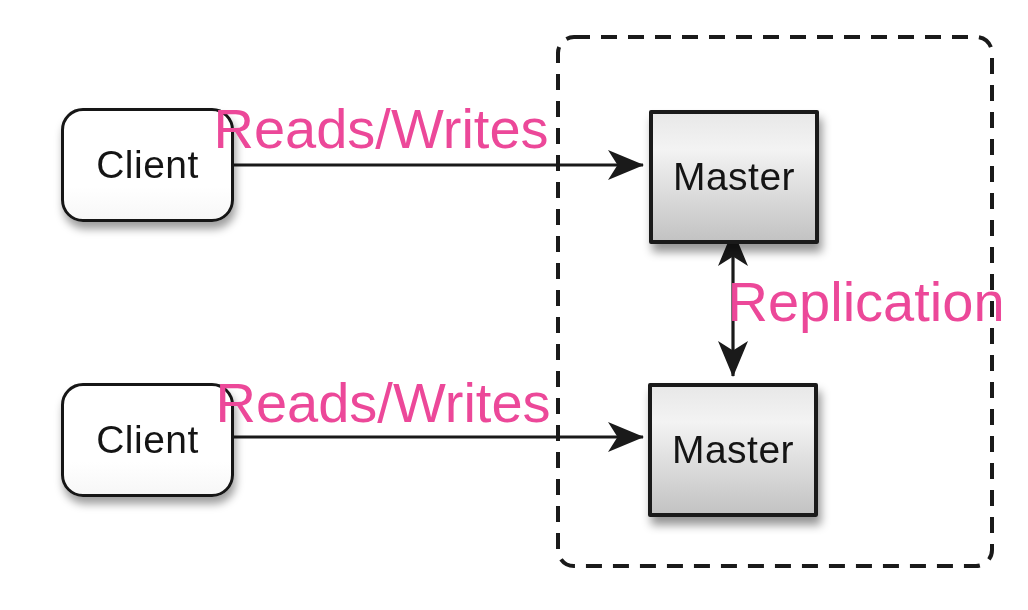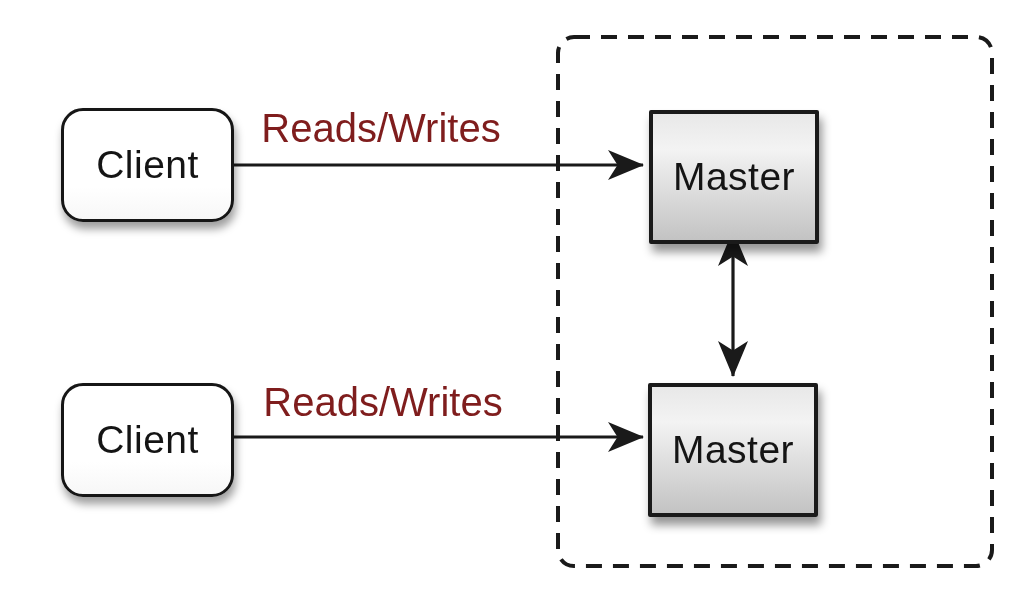--- a/index.html
+++ b/index.html
@@ -48,22 +48,22 @@
     border-radius: 2px;
     box-shadow: 3px 8px 10px rgba(0,0,0,0.42);
   }
   .client-top    { left: 44px;  top: 108px; }
   .client-bottom { left: 44px;  top: 383px; }
   .master-top    { left: 649px; top: 110px; }
   .master-bottom { left: 648px; top: 383px; }
 
   .edge-label {
     position: absolute;
-    font-size: 40px;
-    color: #7f1d1d;
+    font-size: 56px;
+    color: #ec4899;
     white-space: nowrap;
     transform: translate(-50%, -50%);
   }
   .label-rw-top    { left: 381px; top: 128px; }
   .label-rw-bottom { left: 383px; top: 402px; }
   .label-replication { left: 866px; top: 301px; }
 </style>
 </head>
 <body>
 
@@ -98,14 +98,15 @@
   </div>
 
   <div class="node master-node master-bottom">
     <span>Master</span>
   </div>
 
   <div class="edge-label label-rw-top">Reads/Writes</div>
 
   <div class="edge-label label-rw-bottom">Reads/Writes</div>
 
+  <div class="edge-label label-replication">Replication</div>
 
 </div>
 
 </body></html>

